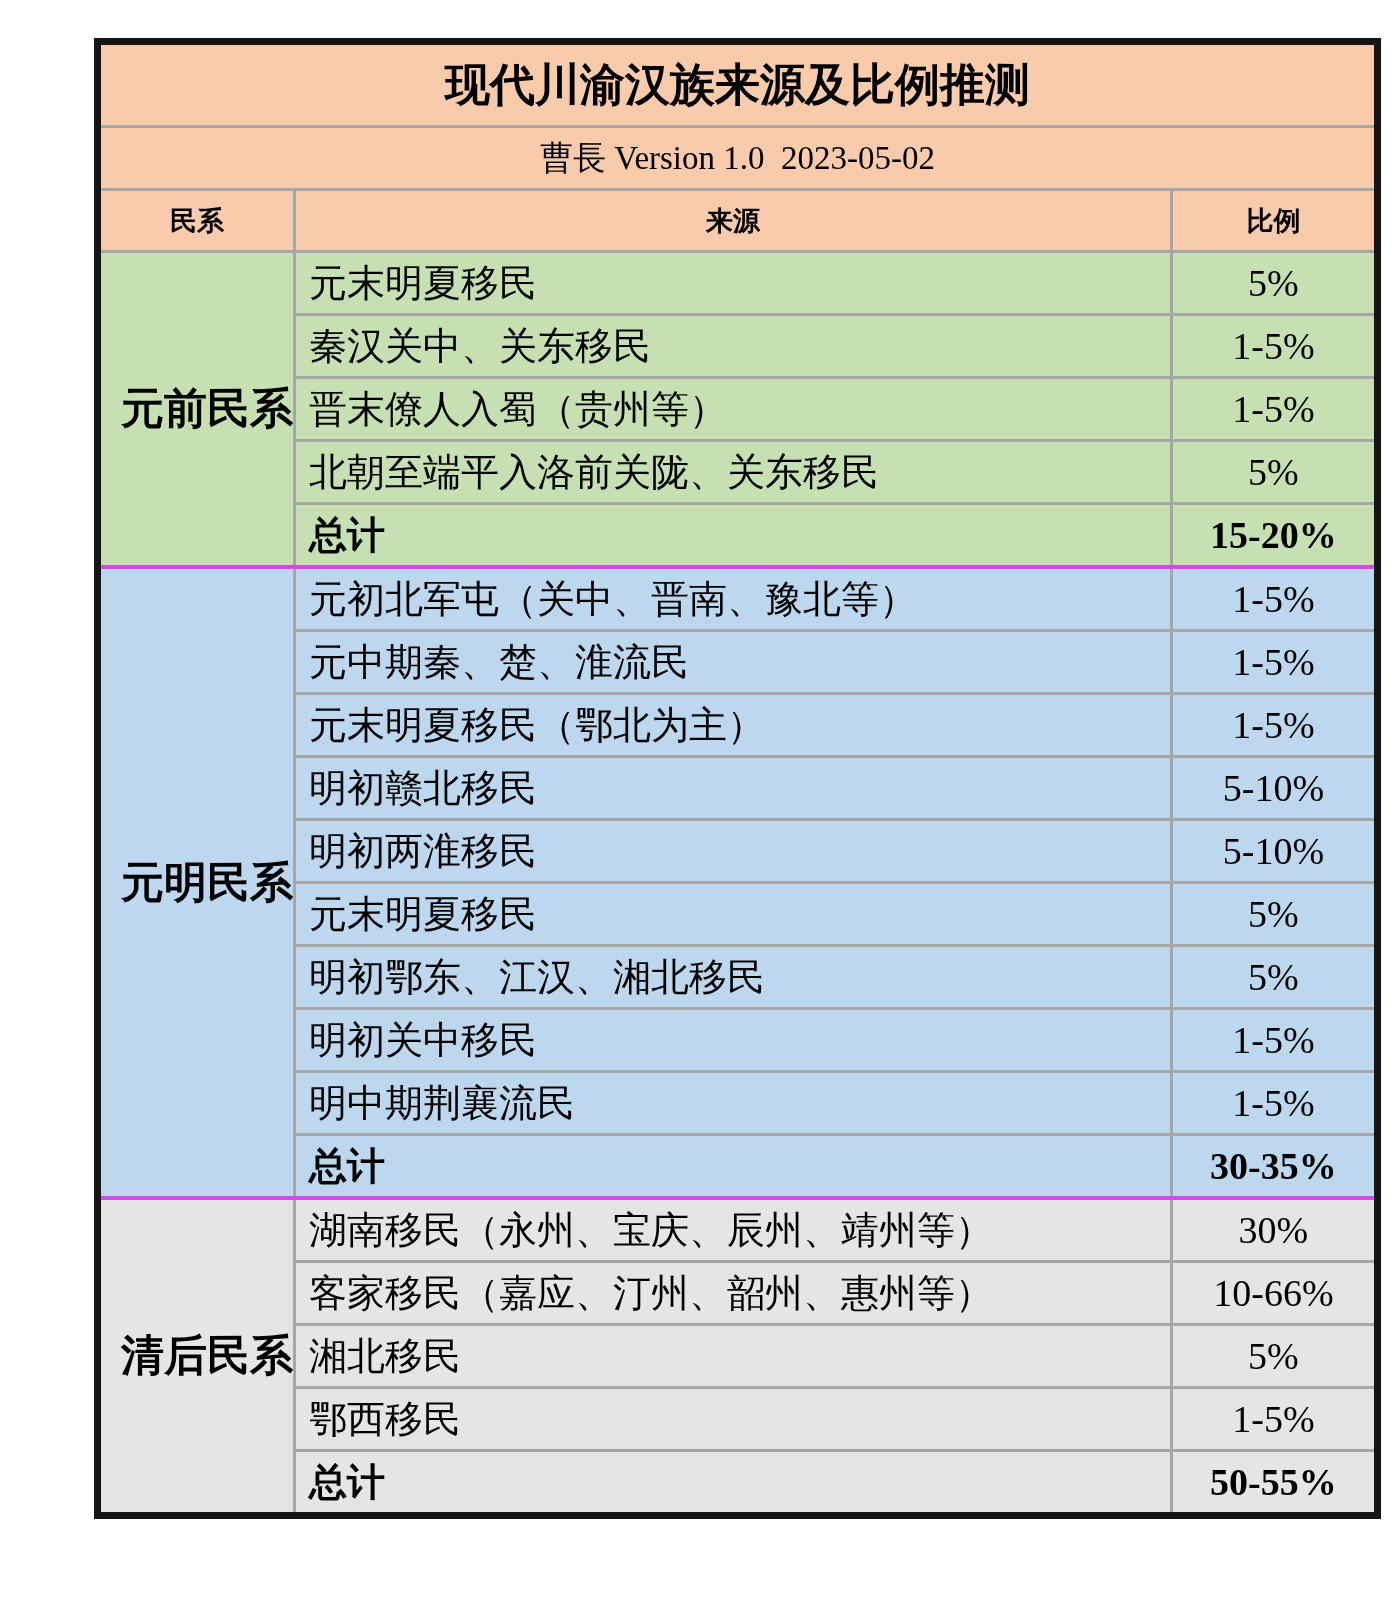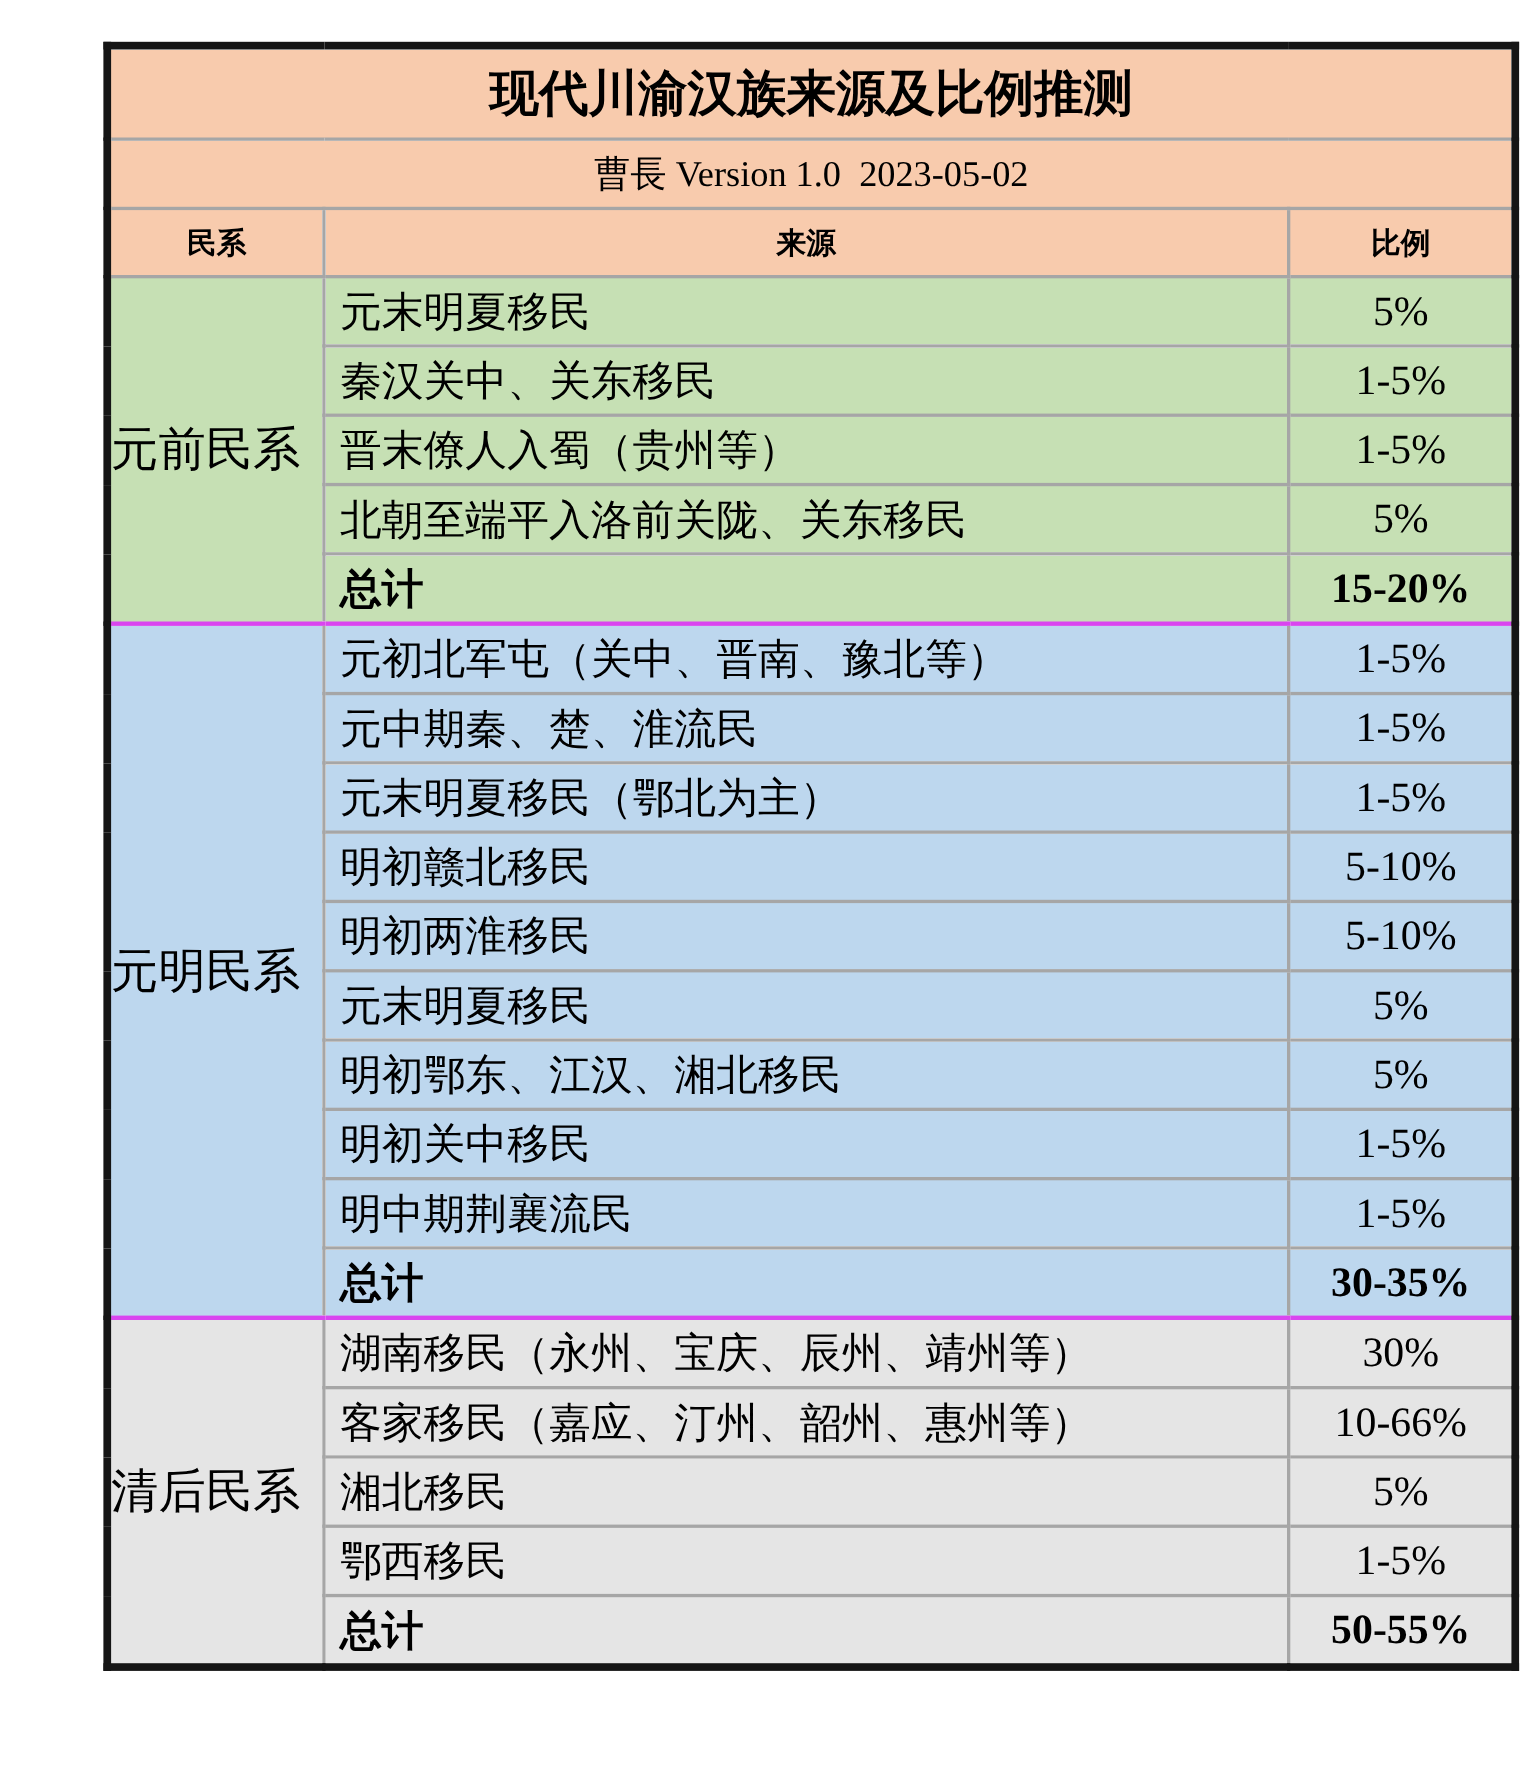--- a/index.html
+++ b/index.html
@@ -53,23 +53,23 @@
     text-align: center;
   }
   tbody td { height: 60px; font-size: 38px; }
   tbody.sec-0 td { background: #C6E0B4; }
   tbody.sec-1 td { background: #BDD7EE; }
   tbody.sec-2 td { background: #e5e5e5; }
   tbody.sec-1 tr:first-child td,
   tbody.sec-2 tr:first-child td { border-top: 4px solid #d946ef; }
 
   td.group-cell {
-    font-weight: normal;
+    font-weight: bold;
     font-size: 43px;
-    text-align: left;
+    text-align: right;
   }
   td.src {
     text-align: left;
     padding-left: 13px;
   }
   td.ratio { text-align: center; }
   tr.total-row td { font-weight: bold; }
 </style>
 </head>
 <body>

